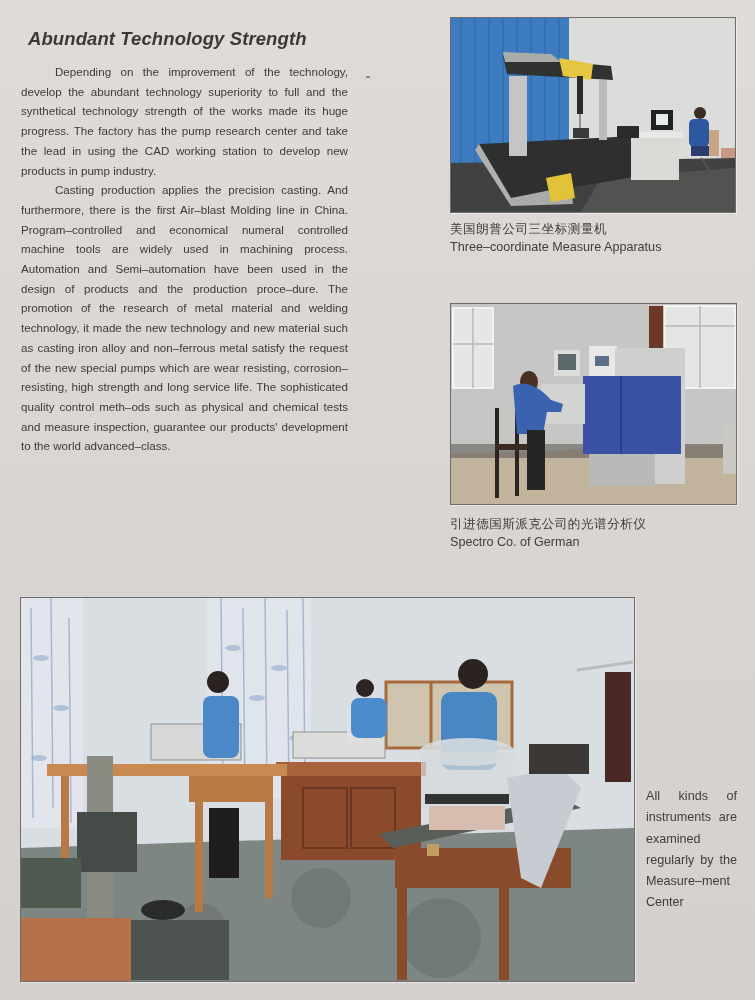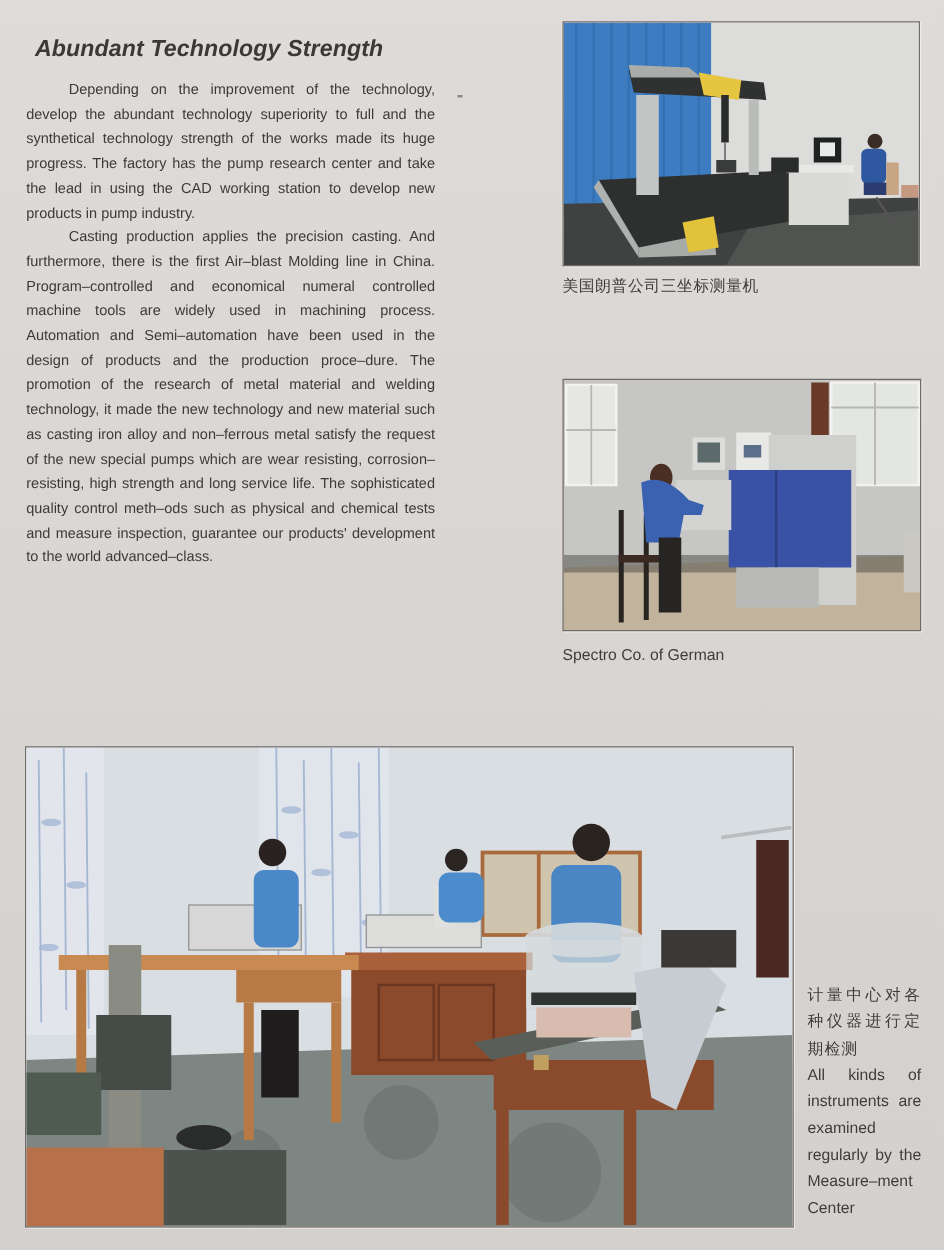--- a/index.html
+++ b/index.html
@@ -99,20 +99,21 @@
     <rect x="238" y="101" width="20" height="28" rx="5" fill="#2e58a0"></rect>
     <rect x="240" y="128" width="26" height="10" fill="#2a3c70"></rect>
     <rect x="258" y="112" width="10" height="26" fill="#c8a584"></rect>
     <line x1="250" y1="140" x2="262" y2="158" stroke="#555" stroke-width="2"></line>
     <rect x="270" y="130" width="14" height="10" fill="#b46a46" opacity="0.6"></rect>
   </svg>
 </div>
 
 <div class="caption" style="left:450px;top:220px;width:300px;">
   <div class="zh">美国朗普公司三坐标测量机</div>
+  <div>Three–coordinate Measure Apparatus</div>
 </div>
 
 <div class="photo" style="left:450px;top:303px;width:285px;height:200px;">
   <svg width="285" height="200" viewBox="0 0 285 200">
     <rect width="285" height="200" fill="#c6c7c4"></rect>
 
     <polygon points="0,150 285,140 285,200 0,200" fill="#c2b49c"></polygon>
     <rect x="0" y="140" width="285" height="14" fill="#4a4a46" opacity="0.5"></rect>
 
     <rect x="2" y="4" width="40" height="80" fill="#e6e7e5" stroke="#f2f2f0" stroke-width="2"></rect>
@@ -142,20 +143,21 @@
 
     <ellipse cx="78" cy="78" rx="9" ry="11" fill="#4a3024"></ellipse>
     <path d="M62 82 Q80 74 100 96 L112 100 L110 108 L96 108 L92 130 L66 130 Z" fill="#3b62b0"></path>
     <rect x="76" y="126" width="18" height="60" fill="#262524"></rect>
 
     <rect x="272" y="120" width="13" height="50" fill="#c9c8c2"></rect>
   </svg>
 </div>
 
 <div class="caption" style="left:450px;top:515px;width:300px;">
+  <div class="zh">引进德国斯派克公司的光谱分析仪</div>
   <div>Spectro Co. of German</div>
 </div>
 
 <div class="photo" style="left:20px;top:597px;width:613px;height:383px;">
   <svg width="613" height="383" viewBox="0 0 613 383">
     <rect width="613" height="383" fill="#d4d9dd"></rect>
 
     <rect x="0" y="0" width="613" height="250" fill="#d9dee2"></rect>
 
     <rect x="0" y="0" width="62" height="230" fill="#e2e6ec"></rect>
@@ -226,15 +228,14 @@
 
     <polygon points="486,180 540,170 560,190 520,290 500,280" fill="#c6ccd2"></polygon>
 
     <rect x="584" y="74" width="26" height="110" fill="#4a2824"></rect>
     <line x1="556" y1="72" x2="612" y2="64" stroke="#b8bcbe" stroke-width="3"></line>
     <rect x="508" y="146" width="60" height="30" fill="#3c3836"></rect>
   </svg>
 </div>
 
 <div class="side-caption">
-  <div class="zh">计量中心对各种仪器进行定期检测</div>
   <div>All kinds of instruments are examined regularly by the Measure–ment Center</div>
 </div>
 
 </body></html>

